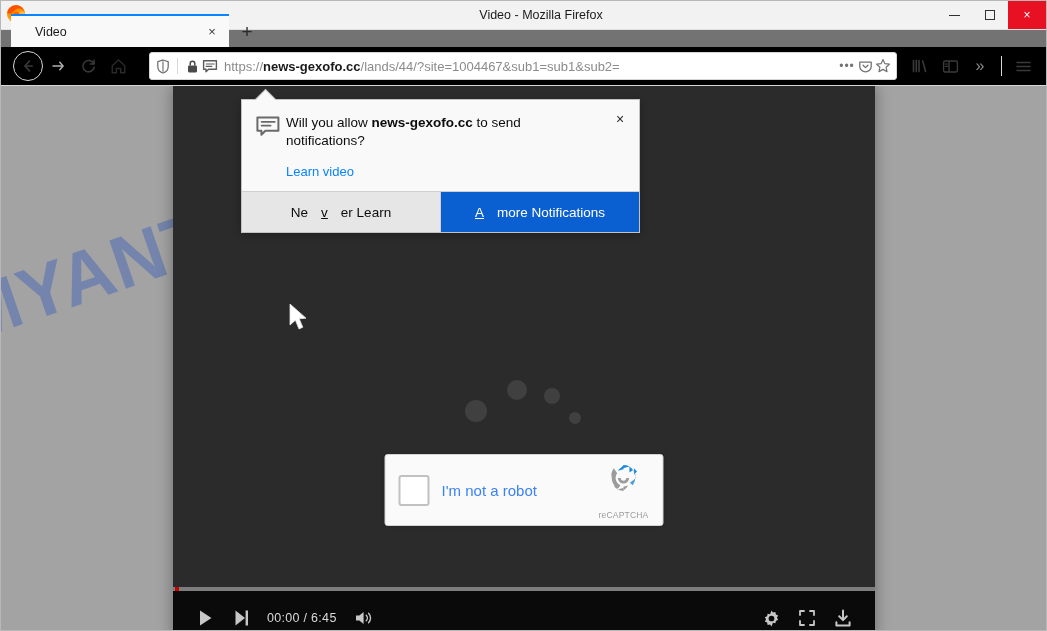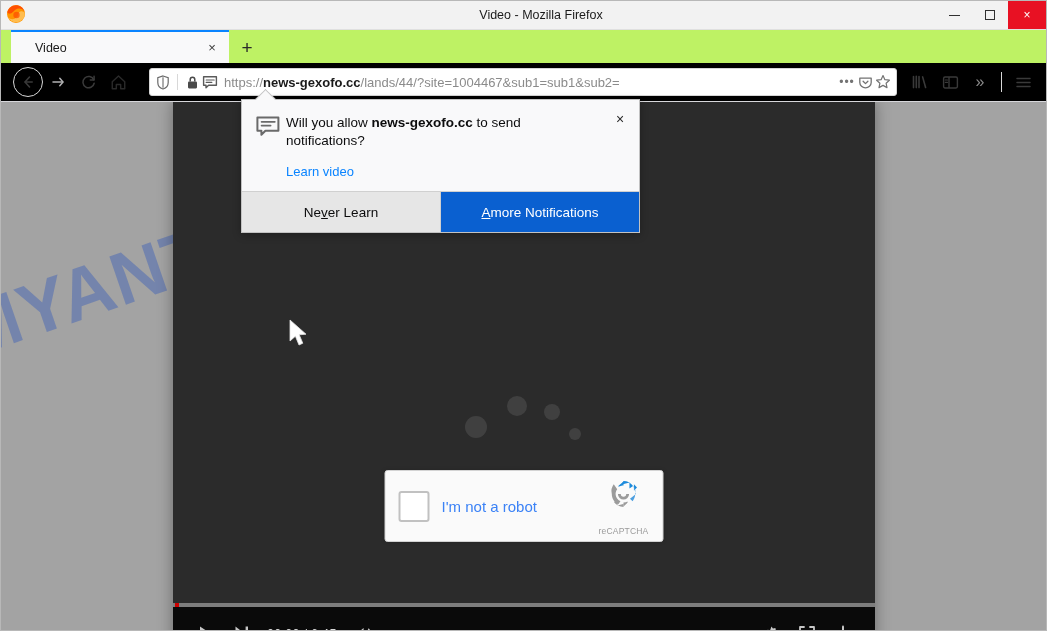--- a/index.html
+++ b/index.html
@@ -82,22 +82,22 @@
     display: block;
     width: 10px;
     height: 10px;
     border: 1px solid #303030;
     box-sizing: border-box;
   }
 
   
   .tabstrip {
     position: relative;
-    height: 33px;
-    background: #bef264;
+    height: 17px;
+    background: #737373;
     display: flex;
     align-items: flex-end;
   }
   .tab {
     position: relative;
     width: 218px;
     height: 33px;
     background: #f9f9fa;
     border-top: 2px solid #0a84ff;
     box-sizing: border-box;
@@ -458,20 +458,21 @@
     border-top: 1px solid #d0d0d0;
     height: 40px;
   }
   .dh-btn {
     flex: 1;
     display: flex;
     align-items: center;
     justify-content: center;
     font-size: 13.5px;
     box-sizing: border-box;
+    gap: 13px;
   }
   .dh-btn.secondary {
     background: #e6e6e6;
     color: #0c0c0d;
   }
   .dh-btn.primary {
     background: #0a60d0;
     color: #ffffff;
     border-left: 1px solid #d0d0d0;
   }

